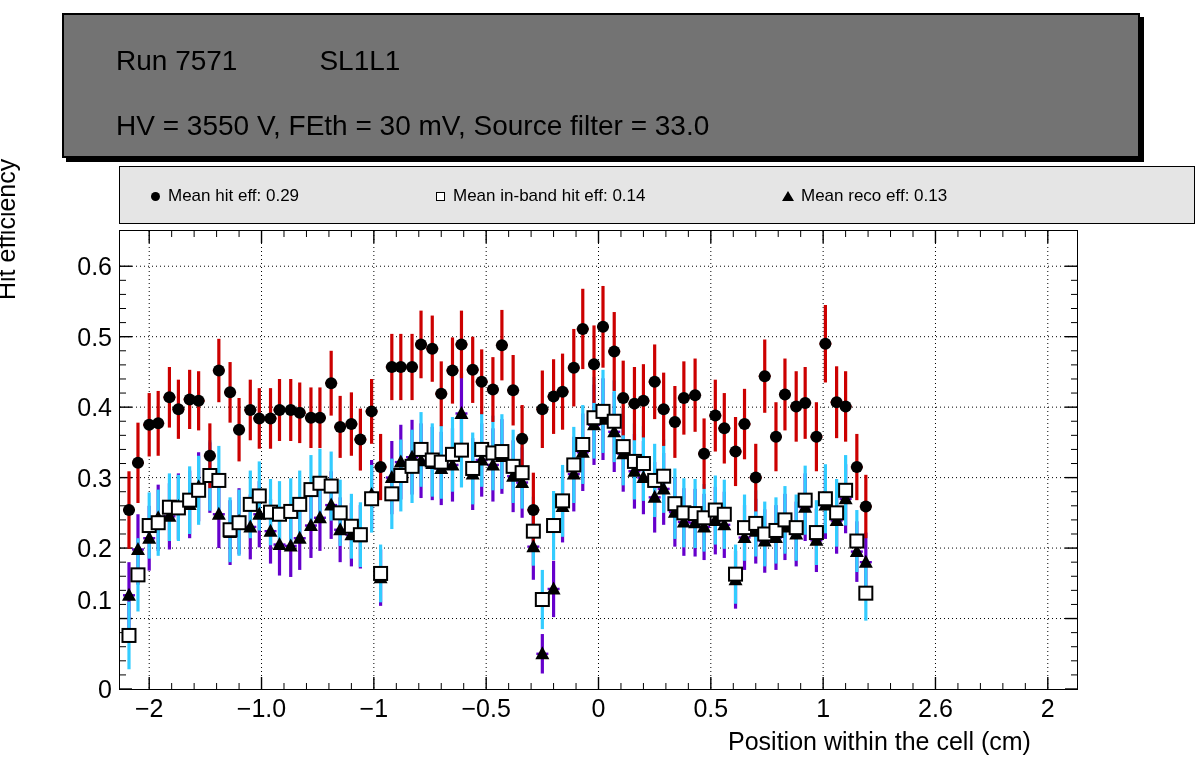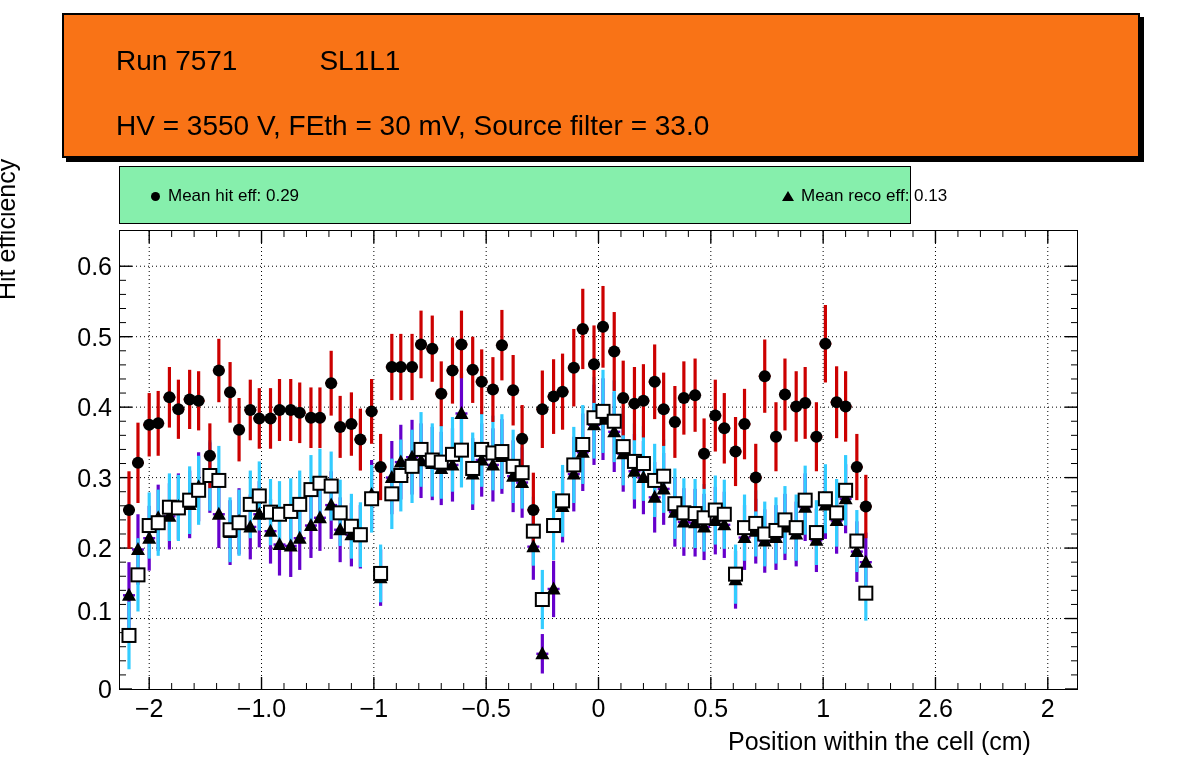--- a/index.html
+++ b/index.html
@@ -3,31 +3,31 @@
 <meta charset="utf-8">
 <style>
   html,body{margin:0;padding:0;background:#ffffff;}
   body{width:1196px;height:772px;position:relative;overflow:hidden;
        font-family:"Liberation Sans", sans-serif;color:#000;}
 
   #root{position:absolute;left:0;top:0;width:1196px;height:772px;}
 
   
   .title-box{position:absolute;left:62px;top:13px;width:1078px;height:145px;
-             background:#f97316;border:2px solid #000;box-sizing:border-box;
+             background:#737373;border:2px solid #000;box-sizing:border-box;
              box-shadow:4px 4px 0 #000;padding-left:35px;}
   .title-line{position:absolute;left:52px;white-space:pre;font-size:28px;color:#000;}
   .title-line.l1{top:30px;}
   .title-line.l2{top:95px;}
   .title-run{display:inline-block;}
   .title-gap{display:inline-block;width:82px;}
 
   
-  .legend-box{position:absolute;left:119px;top:166px;width:792px;height:58px;
-              background:#86efac;border:1px solid #000;box-sizing:border-box;}
+  .legend-box{position:absolute;left:119px;top:166px;width:1076px;height:58px;
+              background:#e5e5e5;border:1px solid #000;box-sizing:border-box;}
   .legend-entry{position:absolute;top:0;height:58px;display:flex;align-items:center;}
   .legend-entry .lg-txt{font-size:17px;white-space:nowrap;}
   .lg-mark{width:26px;display:flex;align-items:center;justify-content:center;}
   .m-circle{width:9px;height:9px;border-radius:50%;background:#000;display:block;}
   .m-square{width:9px;height:9px;border:1.3px solid #000;background:#fff;
             box-sizing:border-box;display:block;}
   .m-tri{width:0;height:0;border-left:6px solid transparent;
          border-right:6px solid transparent;border-bottom:10px solid #000;display:block;}
 
   
@@ -56,20 +56,26 @@
     <div class="title-line l1"><span class="title-run">Run 7571</span><span class="title-gap"></span><span class="title-run">SL1L1</span></div>
     <div class="title-line l2">HV = 3550 V, FEth = 30 mV, Source filter = 33.0</div>
   </div>
 
   <div class="legend-box">
     <div class="legend-entry" style="left:22px;">
       <span class="lg-mark">
           <i class="m-circle"></i>
         </span>
       <span class="lg-txt">Mean hit  eff: 0.29</span>
+    </div>
+    <div class="legend-entry" style="left:307px;">
+      <span class="lg-mark">
+          <i class="m-square"></i>
+        </span>
+      <span class="lg-txt">Mean in-band hit eff: 0.14</span>
     </div>
     <div class="legend-entry" style="left:655px;">
       <span class="lg-mark">
           <i class="m-tri"></i>
         </span>
       <span class="lg-txt">Mean reco eff: 0.13</span>
     </div>
   </div>
 
   <div class="frame">
@@ -911,21 +917,21 @@
           <circle cx="736.8450704225352" cy="236.04615384615386" r="6" fill="#000"></circle>
           <circle cx="745.830985915493" cy="275.50461538461536" r="6" fill="#000"></circle>
         </g>
       </svg>
   </div>
 
   <div class="ylabel">Hit efficiency</div>
   <div class="xlabel">Position within the cell (cm)</div>
   <div class="ytick-wrap" id="ytick-wrap">
       <div class="ytick" style="top: 459px;">0</div>
-      <div class="ytick" style="top: 381px;">0.1</div>
+      <div class="ytick" style="top: 370px;">0.1</div>
       <div class="ytick" style="top: 318.077px;">0.2</div>
       <div class="ytick" style="top: 247.615px;">0.3</div>
       <div class="ytick" style="top: 177.154px; margin-left: 39px;">0.4</div>
       <div class="ytick" style="top: 106.692px;">0.5</div>
       <div class="ytick" style="top: 36.2308px;">0.6</div>
     </div>
   <div class="xtick-wrap" id="xtick-wrap">
       <div class="xtick" style="left: 149.204px;">−2</div>
       <div class="xtick" style="left: 261.528px;">−1.0</div>
       <div class="xtick" style="left: 373.852px;">−1</div>

